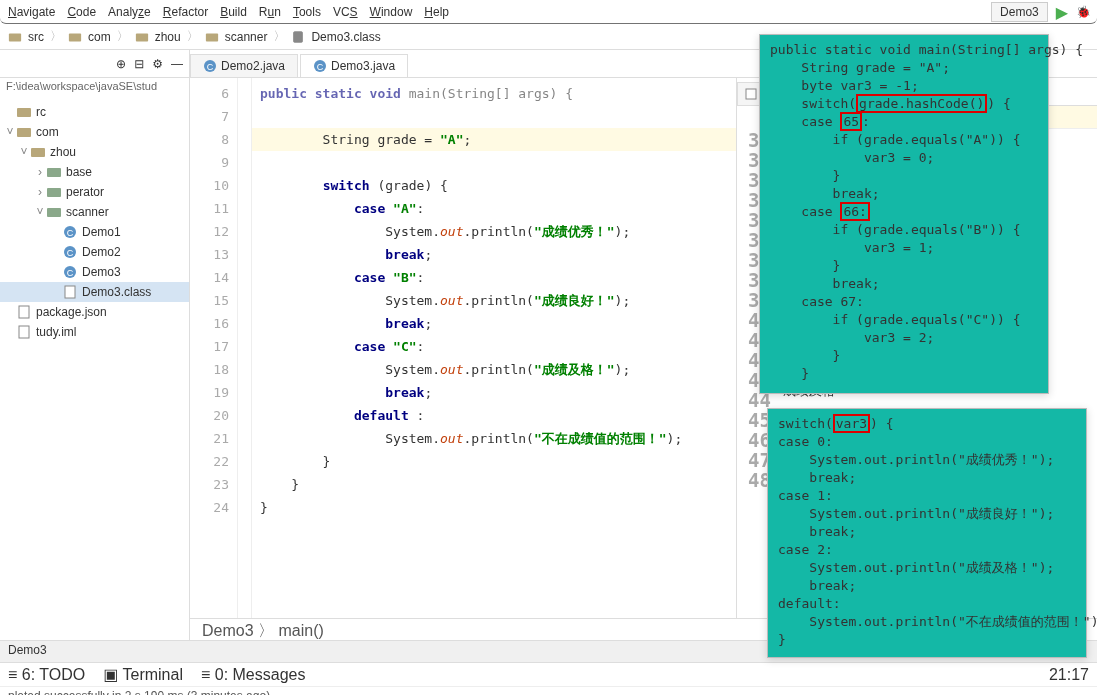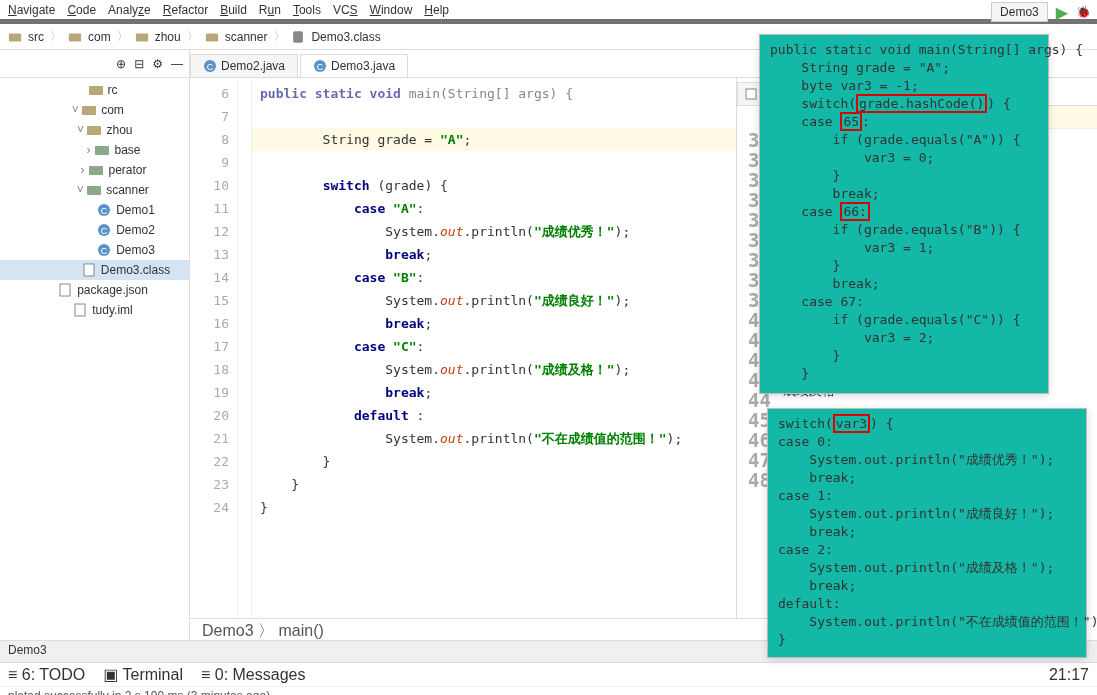--- a/index.html
+++ b/index.html
@@ -1,28 +1,28 @@
 <!DOCTYPE html>
 <html><head>
 <meta charset="utf-8">
 <style>
 * { margin: 0; padding: 0; box-sizing: border-box; }
 body { font-family: "Segoe UI", Arial, sans-serif; font-size: 12px; background: #fff; color: #333; overflow: hidden; width: 1097px; height: 695px; position: relative; }
-.menubar { height: 24px; display: flex; align-items: center; padding: 0 8px; gap: 12px; border-bottom: 5px solid #737373; }
+.menubar { height: 24px; display: flex; align-items: center; padding: 0 8px; gap: 12px; border-bottom: 1px solid #737373; border-radius: 6px; }
 .menubar span { cursor: pointer; }
 .menubar span u { text-decoration: underline; }
 .breadcrumb { height: 26px; display: flex; align-items: center; padding: 0 8px; gap: 4px; border-bottom: 1px solid #ddd; font-size: 12px; }
 .breadcrumb .sep { color: #aaa; margin: 0 2px; }
 .bc-icon { display:inline-block; width:14px; height:14px; margin-right:2px; vertical-align:middle; }
 .main { display: flex; height: 590px; }
 .sidebar { width: 190px; border-right: 1px solid #ddd; overflow: hidden; }
 .sidebar-tools { height: 28px; border-bottom: 1px solid #ddd; display:flex; align-items:center; padding:0 6px; gap:8px; justify-content:flex-end; }
 .sidebar-path { height: 22px; padding: 2px 6px; font-size: 11px; color: #666; white-space: nowrap; overflow:hidden; }
 .tree { padding: 2px 0; }
-.tree-item { display:flex; align-items:center; height:20px; padding-left:4px; cursor:pointer;justify-content:center; }
+.tree-item { display:flex; align-items:center; height:20px; padding-left:4px; cursor:pointer; }
 .tree-item .chev { width:12px; display:inline-block; text-align:center; color:#888; }
 .tree-item .ticon { width:16px; height:16px; margin-right:4px; display:inline-flex; align-items:center; justify-content:center; }
 .tree-item.selected { background:#d5e4f3; }
 .indent1 { padding-left: 18px; }
 .indent2 { padding-left: 34px; }
 .indent3 { padding-left: 50px; }
 .editor-area { flex:1; display:flex; flex-direction:column; position:relative; }
 .tabs { height:28px; display:flex; align-items:flex-end; border-bottom:1px solid #ddd; }
 .tab { padding:4px 12px; border:1px solid #ddd; border-bottom:none; margin-right:2px; background:#f5f5f5; display:flex; align-items:center; gap:4px; font-size:12px; cursor:pointer; }
 .tab.active { background:#fff; }
@@ -104,20 +104,21 @@
 </div>
 
 <div class="main">
   <div class="sidebar">
     <div class="sidebar-tools">
       <span>⊕</span>
       <span>⊟</span>
       <span>⚙</span>
       <span>—</span>
     </div>
+    <div class="sidebar-path">F:\idea\workspace\javaSE\stud</div>
     <div class="tree" id="tree">
         <div class="tree-item">
           <span class="chev"></span>
           <span class="ticon">
             <svg width="16" height="16">
               <rect x="1" y="4" width="14" height="9" rx="1" fill="#b8a77a"></rect>
             </svg>
           </span>
           <span>rc</span>
         </div>

